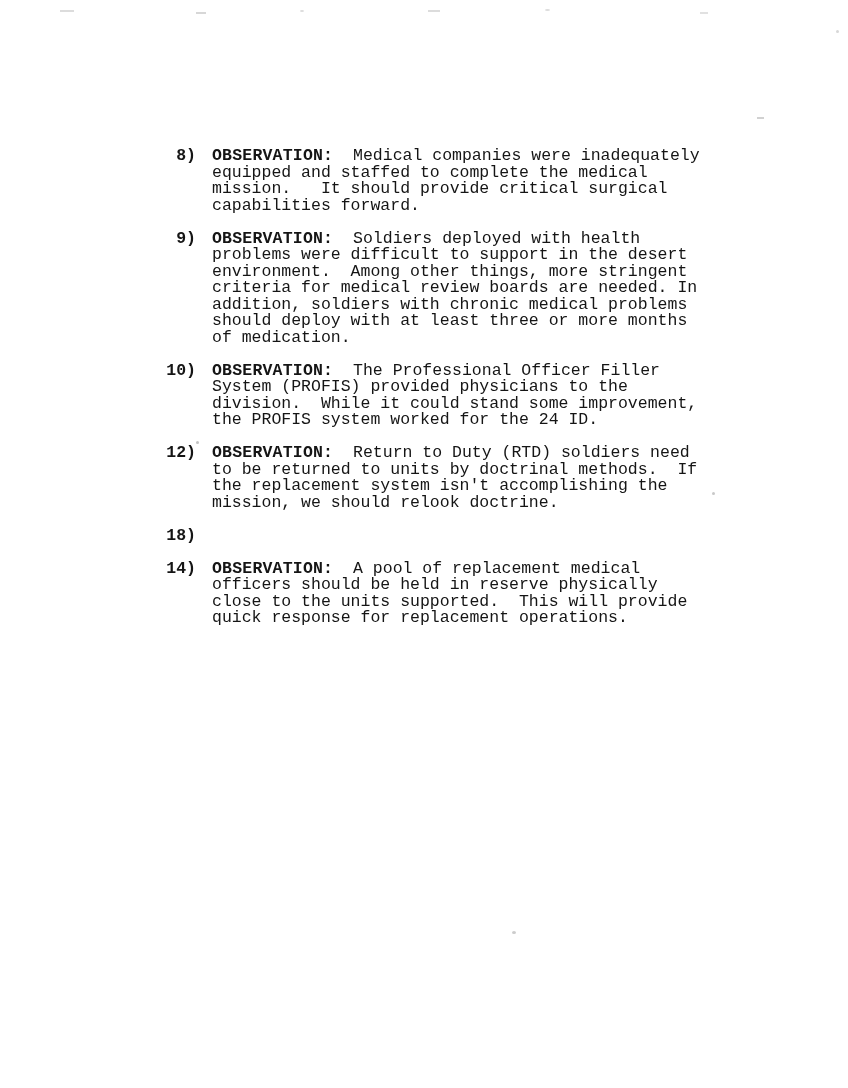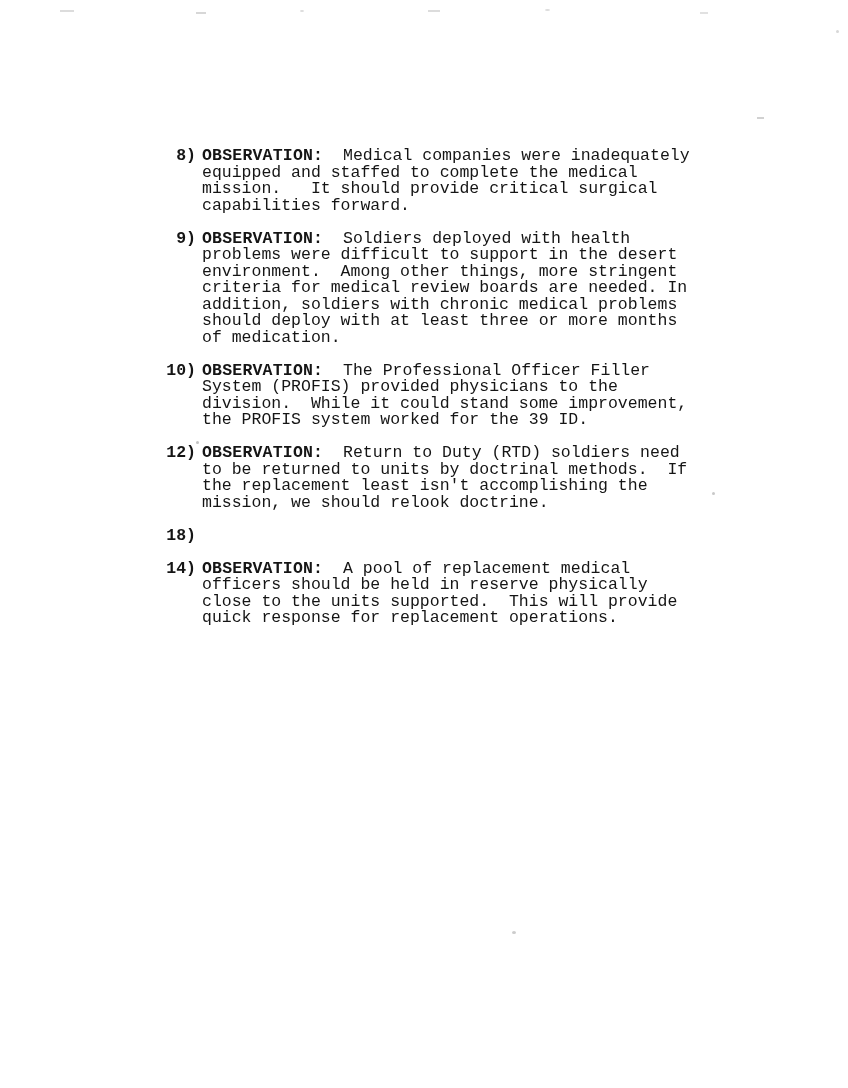--- a/index.html
+++ b/index.html
@@ -27,21 +27,21 @@
     display: flex;
     margin: 0 0 16.5px 0;
   }
   .num {
     flex: 0 0 46px;
     width: 46px;
     text-align: right;
     font-weight: bold;
   }
   .obody {
-    margin-left: 6px;
+    margin-left: 16px;
     flex: 1;
   }
   .label {
     font-weight: bold;
     letter-spacing: 0.2px;
   }
   .text {
     white-space: pre-wrap;
   }
   
@@ -100,28 +100,28 @@
 should deploy with at least three or more months
 of medication.</span></div>
   </div>
 
 
   <div class="obs">
     <span class="num">10)</span>
     <div class="obody"><span class="label">OBSERVATION:</span><span class="text">  The Professional Officer Filler
 System (PROFIS) provided physicians to the
 division.  While it could stand some improvement,
-the PROFIS system worked for the 39 ID.</span></div>
+the PROFIS system worked for the 24 ID.</span></div>
   </div>
 
   <div class="obs">
     <span class="num">12)</span>
     <div class="obody"><span class="label">OBSERVATION:</span><span class="text">  Return to Duty (RTD) soldiers need
 to be returned to units by doctrinal methods.  If
-the replacement least isn't accomplishing the
+the replacement system isn't accomplishing the
 mission, we should relook doctrine.</span></div>
   </div>
 
   <div class="obs">
     <span class="num">18)</span>
   </div>
 
   <div class="obs">
     <span class="num">14)</span>
     <div class="obody"><span class="label">OBSERVATION:</span><span class="text">  A pool of replacement medical

